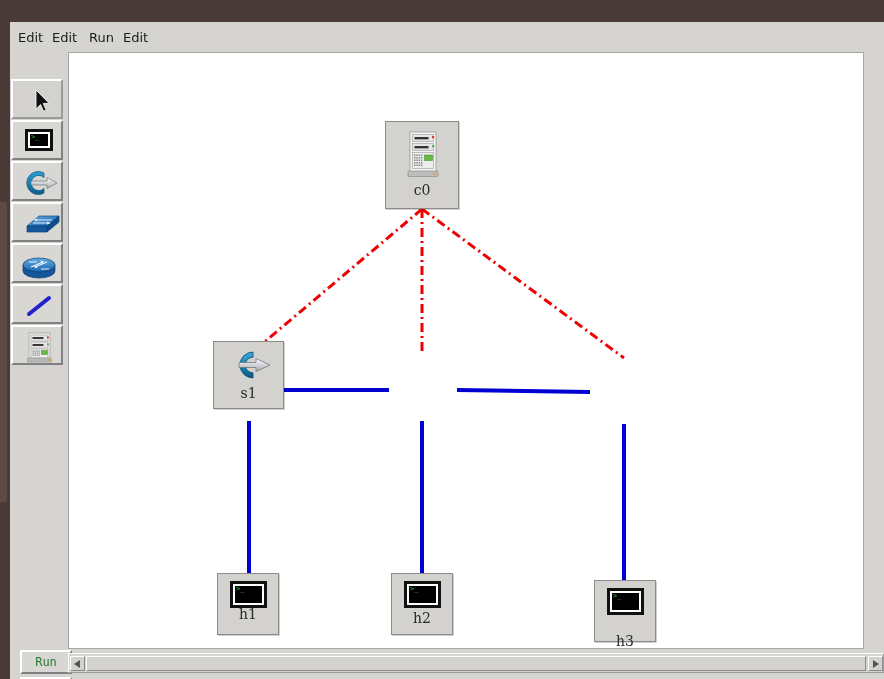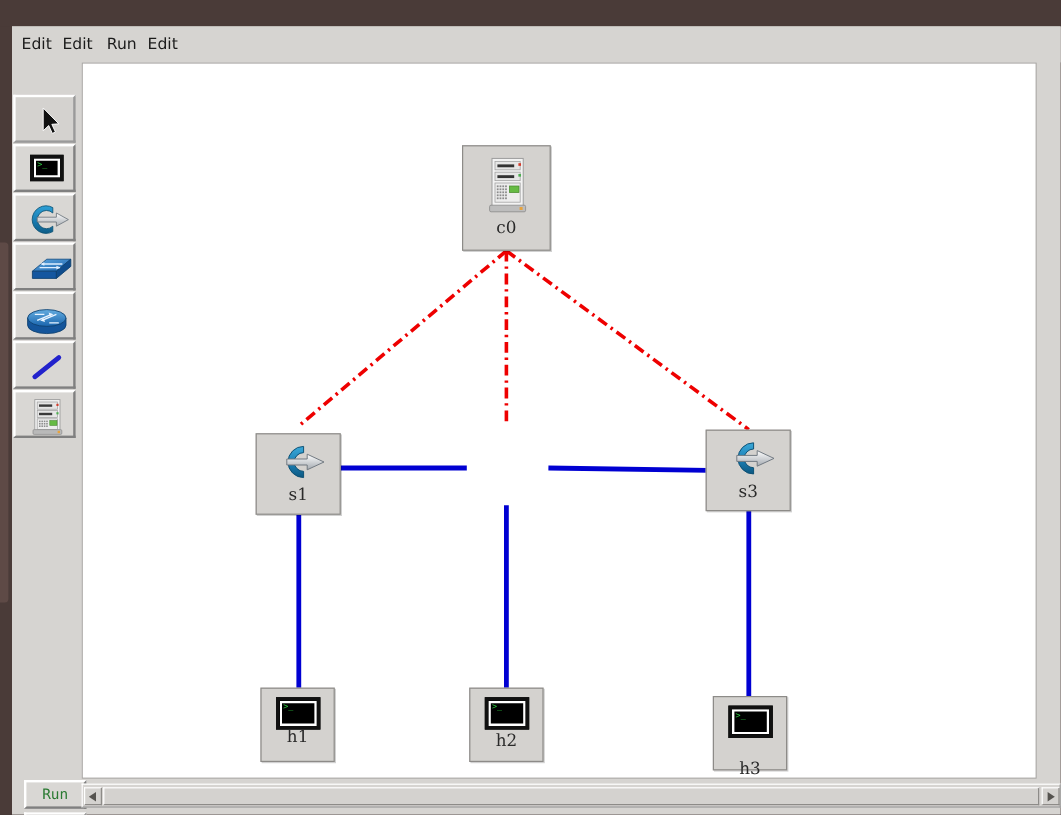--- a/index.html
+++ b/index.html
@@ -431,21 +431,21 @@
                   <rect x="17.9" y="34.5" width="1.5" height="1.5"></rect>
               </g>
               <rect x="21.5" y="25" width="8" height="5.5" fill="#66bb44" stroke="#4a8a30" stroke-width="0.6"></rect>
               <rect x="5" y="41" width="30" height="5.5" rx="1.2" fill="#bdbdbd" stroke="#8d8d8d" stroke-width="0.7"></rect>
               <rect x="30" y="42.5" width="2.5" height="2.5" fill="#e8a33d"></rect>
             </svg>
           </div>
           <div class="node-label" style="top:60px;">c0</div>
         </div>
 
-        <div class="node" style="left:144px; top:308px; width:71px; height:68px;">
+        <div class="node" style="left:144px; top:288px; width:71px; height:68px;">
           <div class="node-icon" style="left:11px; top:5px; width:50px; height:38px;">
             <svg width="50" height="38" viewBox="0 0 50 38">
               <defs>
                 <linearGradient id="s1b" x1="0" y1="0" x2="0" y2="1">
                   <stop offset="0" stop-color="#3aa8d8"></stop>
                     <stop offset="0.55" stop-color="#1a7fb5"></stop>
                   <stop offset="1" stop-color="#0c5780"></stop>
                 </linearGradient>
                 <linearGradient id="s1g" x1="0" y1="0" x2="0" y2="1">
                   <stop offset="0" stop-color="#ffffff"></stop>
@@ -453,29 +453,20 @@
                 </linearGradient>
               </defs>
               <path d="M28 5 A12.5 12.5 0 1 0 28 31 L28 25.8 A7.6 7.6 0 1 1 28 10.2 Z" fill="url(#s1b)" stroke="#0b4e72" stroke-width="0.8"></path>
               <path d="M14 15.5 L31 15.5 L31 11.5 L45 18 L31 24.5 L31 20.5 L14 20.5 Z" fill="url(#s1g)" stroke="#6e767e" stroke-width="0.8"></path>
             </svg>
           </div>
           <div class="node-label" style="top:43px;">s1</div>
         </div>
 
 
-        <div class="node" style="left:519px; top:305px; width:71px; height:68px;">
-          <div class="node-icon" style="left:11px; top:5px; width:50px; height:38px;">
-            <svg width="50" height="38" viewBox="0 0 50 38">
-              <path d="M28 5 A12.5 12.5 0 1 0 28 31 L28 25.8 A7.6 7.6 0 1 1 28 10.2 Z" fill="url(#s1b)" stroke="#0b4e72" stroke-width="0.8"></path>
-              <path d="M14 15.5 L31 15.5 L31 11.5 L45 18 L31 24.5 L31 20.5 L14 20.5 Z" fill="url(#s1g)" stroke="#6e767e" stroke-width="0.8"></path>
-            </svg>
-          </div>
-          <div class="node-label" style="top:43px;">s3</div>
-        </div>
 
         <div class="node" style="left:148px; top:520px; width:62px; height:62px;">
           <div class="node-icon ico-host" style="left:12px; top:7px; width:37px; height:27px;">
             <span class="prompt">&gt;_</span>
           </div>
           <div class="node-label" style="top:32px;">h1</div>
         </div>
 
         <div class="node" style="left:322px; top:520px; width:62px; height:62px;">
           <div class="node-icon ico-host" style="left:12px; top:7px; width:37px; height:27px;">

